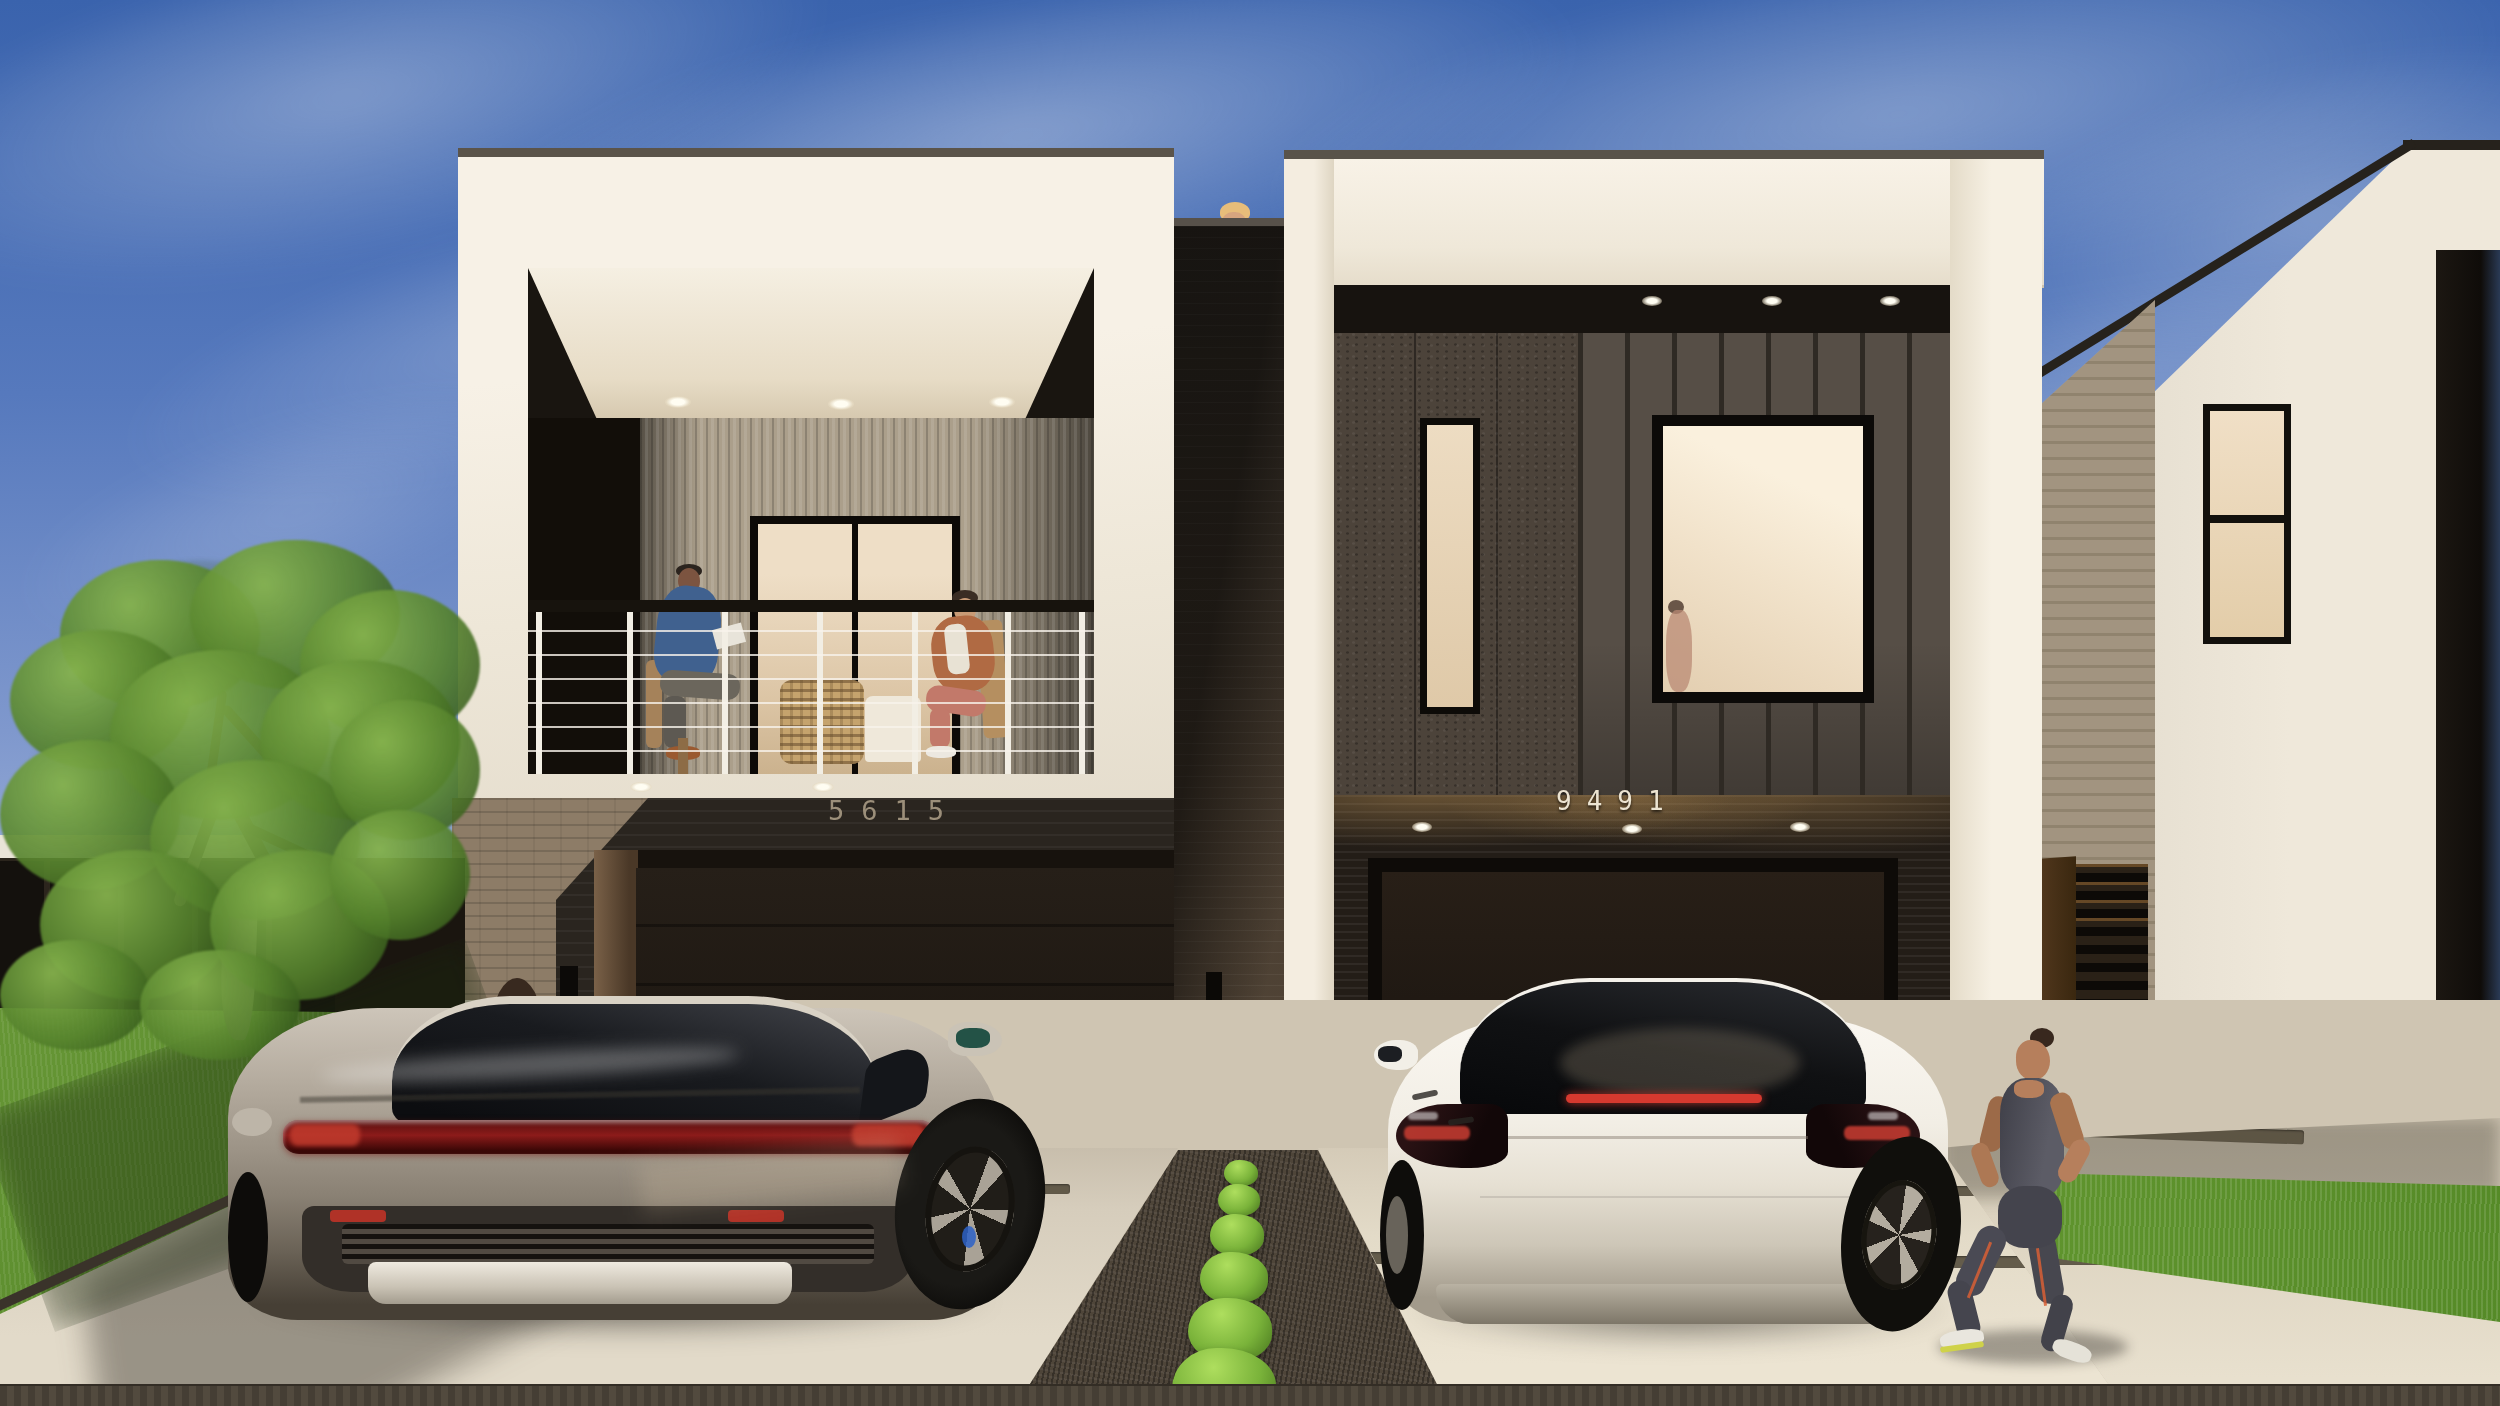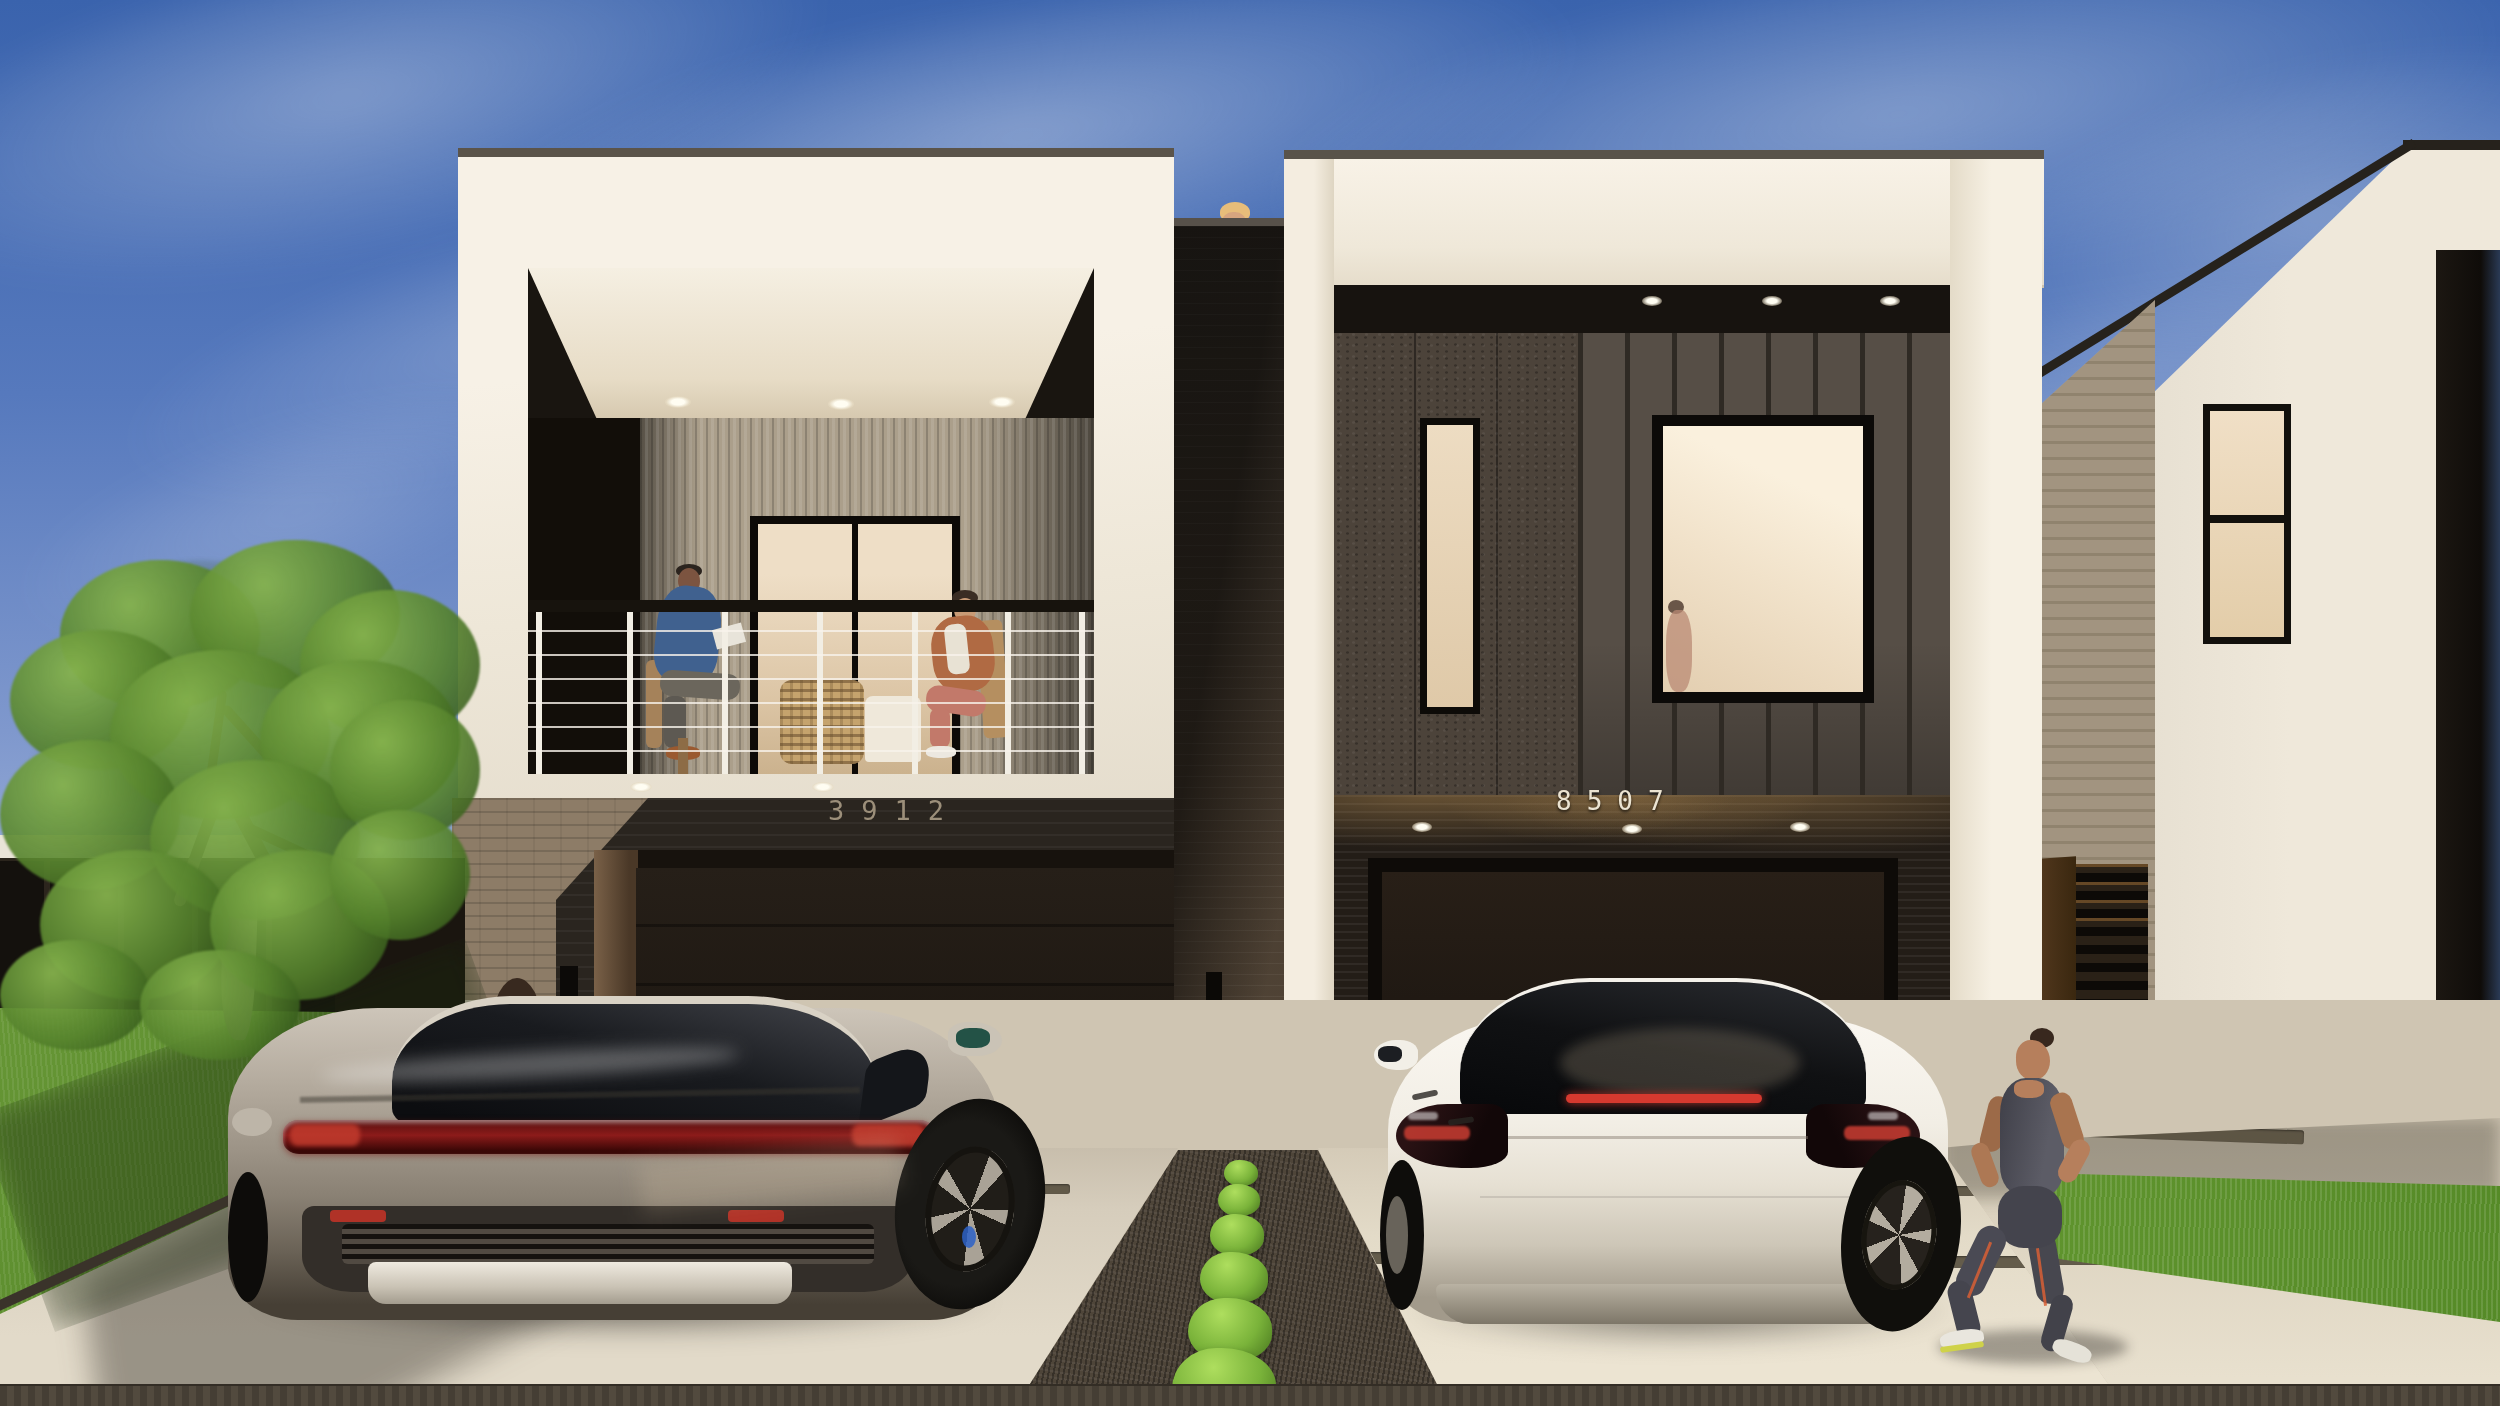--- a/index.html
+++ b/index.html
@@ -107,21 +107,21 @@
     <div class="a cable" style="top:482px;"></div>
   </div>
 
   <div class="a downlight" style="left:630px;top:782px;width:22px;height:10px;"></div>
   <div class="a downlight" style="left:812px;top:782px;width:22px;height:10px;"></div>
 
   <div class="a" style="left:452px;top:798px;width:722px;height:366px;background:#8d7c67;"></div>
   <div class="a" style="left:452px;top:798px;width:722px;height:366px;background:repeating-linear-gradient(180deg,rgba(0,0,0,.15) 0 2px,transparent 2px 13px),repeating-linear-gradient(90deg,rgba(0,0,0,.06) 0 2px,transparent 2px 27px);"></div>
   <div class="a" style="left:556px;top:798px;width:618px;height:366px;background:#2a251f;clip-path:polygon(92px 0,618px 0,618px 366px,0 366px,0 102px);"></div>
   <div class="a" style="left:556px;top:798px;width:618px;height:366px;background:repeating-linear-gradient(180deg,rgba(255,255,255,.045) 0 2px,transparent 2px 12px);clip-path:polygon(92px 0,618px 0,618px 366px,0 366px,0 102px);"></div>
-  <div class="a num" style="left:828px;top:795px;font-size:27px;letter-spacing:17px;color:#9c8f7a;">3912</div>
+  <div class="a num" style="left:828px;top:795px;font-size:27px;letter-spacing:17px;color:#9c8f7a;">5615</div>
   <div class="a" style="left:594px;top:850px;width:580px;height:310px;background:#17120d;"></div>
   <div class="a" style="left:594px;top:850px;width:44px;height:310px;background:linear-gradient(90deg,#7a6148,#4a3827 80%);"></div>
   <div class="a" style="left:636px;top:868px;width:538px;height:292px;background:linear-gradient(180deg,#261f18,#1e1812 60%,#17120d);"></div>
   <div class="a" style="left:636px;top:868px;width:538px;height:292px;background:repeating-linear-gradient(180deg,transparent 0 56px,rgba(0,0,0,.35) 56px 59px);"></div>
   <div class="a" style="left:560px;top:966px;width:18px;height:38px;background:#0c0a08;"></div>
 
   <div class="a" style="left:1284px;top:150px;width:760px;height:10px;background:#59534a;"></div>
   <div class="a" style="left:1284px;top:159px;width:760px;height:126px;background:linear-gradient(180deg,#f8f2e7,#efe8d9 70%,#e6ddcb);border-bottom:3px solid #cdc3ae;"></div>
   <div class="a" style="left:1334px;top:285px;width:244px;height:515px;background:#4c433a;"></div>
   <div class="a" style="left:1334px;top:285px;width:244px;height:515px;background-image:radial-gradient(rgba(0,0,0,.28) 1px,transparent 2px),radial-gradient(rgba(255,255,255,.06) 1px,transparent 2px),repeating-linear-gradient(90deg,transparent 0 80px,rgba(0,0,0,.4) 80px 82px);background-size:9px 7px,13px 11px,auto;"></div>
@@ -136,21 +136,21 @@
   <div class="a" style="left:1652px;top:415px;width:222px;height:288px;background:#0c0a08;"></div>
   <div class="a" style="left:1663px;top:426px;width:200px;height:266px;background:linear-gradient(205deg,#faf0dd 25%,#f1e2ca 55%,#e3ceb0);"></div>
   <div class="a" style="left:1668px;top:600px;width:16px;height:14px;background:#4a352a;border-radius:50%;opacity:.8;"></div>
   <div class="a" style="left:1666px;top:610px;width:26px;height:82px;background:#b98a74;border-radius:40%;opacity:.75;"></div>
   <div class="a" style="left:1334px;top:795px;width:618px;height:370px;background:#231d17;"></div>
   <div class="a" style="left:1334px;top:795px;width:618px;height:370px;background:repeating-linear-gradient(180deg,rgba(255,255,255,.06) 0 2px,transparent 2px 8px);"></div>
   <div class="a" style="left:1334px;top:795px;width:618px;height:90px;background:radial-gradient(ellipse at 15% 0%,rgba(205,160,95,.4),transparent 42%),radial-gradient(ellipse at 48% 0%,rgba(205,160,95,.32),transparent 42%),radial-gradient(ellipse at 76% 0%,rgba(205,160,95,.32),transparent 46%);"></div>
   <div class="a downlight" style="left:1412px;top:822px;width:20px;height:10px;"></div>
   <div class="a downlight" style="left:1622px;top:824px;width:20px;height:10px;"></div>
   <div class="a downlight" style="left:1790px;top:822px;width:20px;height:10px;"></div>
-  <div class="a num" style="left:1556px;top:786px;font-size:26px;letter-spacing:15px;color:#ece4d2;text-shadow:0 2px 3px rgba(0,0,0,.7);">8507</div>
+  <div class="a num" style="left:1556px;top:786px;font-size:26px;letter-spacing:15px;color:#ece4d2;text-shadow:0 2px 3px rgba(0,0,0,.7);">9491</div>
   <div class="a" style="left:1368px;top:858px;width:530px;height:286px;background:#0e0b08;"></div>
   <div class="a" style="left:1382px;top:872px;width:502px;height:272px;background:linear-gradient(180deg,#281f17,#1c1611 70%,#140f0b);"></div>
   <div class="a" style="left:1284px;top:159px;width:50px;height:1000px;background:linear-gradient(90deg,#f4ede0 60%,#ded5c2);"></div>
   <div class="a" style="left:1950px;top:159px;width:92px;height:1000px;background:linear-gradient(90deg,#e4dbc8,#f6f0e3 45%);"></div>
   <div class="a" style="left:1206px;top:972px;width:16px;height:56px;background:#0b0906;"></div>
   <div class="a" style="left:1246px;top:1032px;width:62px;height:140px;background:linear-gradient(90deg,#f2ecdf 55%,#d8cfbc);"></div>
 
   <div class="a" style="left:0;top:1000px;width:2500px;height:406px;background:#cfc5b2;"></div>
 
   <div class="a" style="left:0;top:0;width:2500px;height:1406px;clip-path:polygon(348px 1148px,1178px 1148px,1016px 1406px,0 1406px,0 1312px);background:linear-gradient(180deg,#c6bcaa 81%,#d6cdbc 86%,#e2dac9 95%);">

